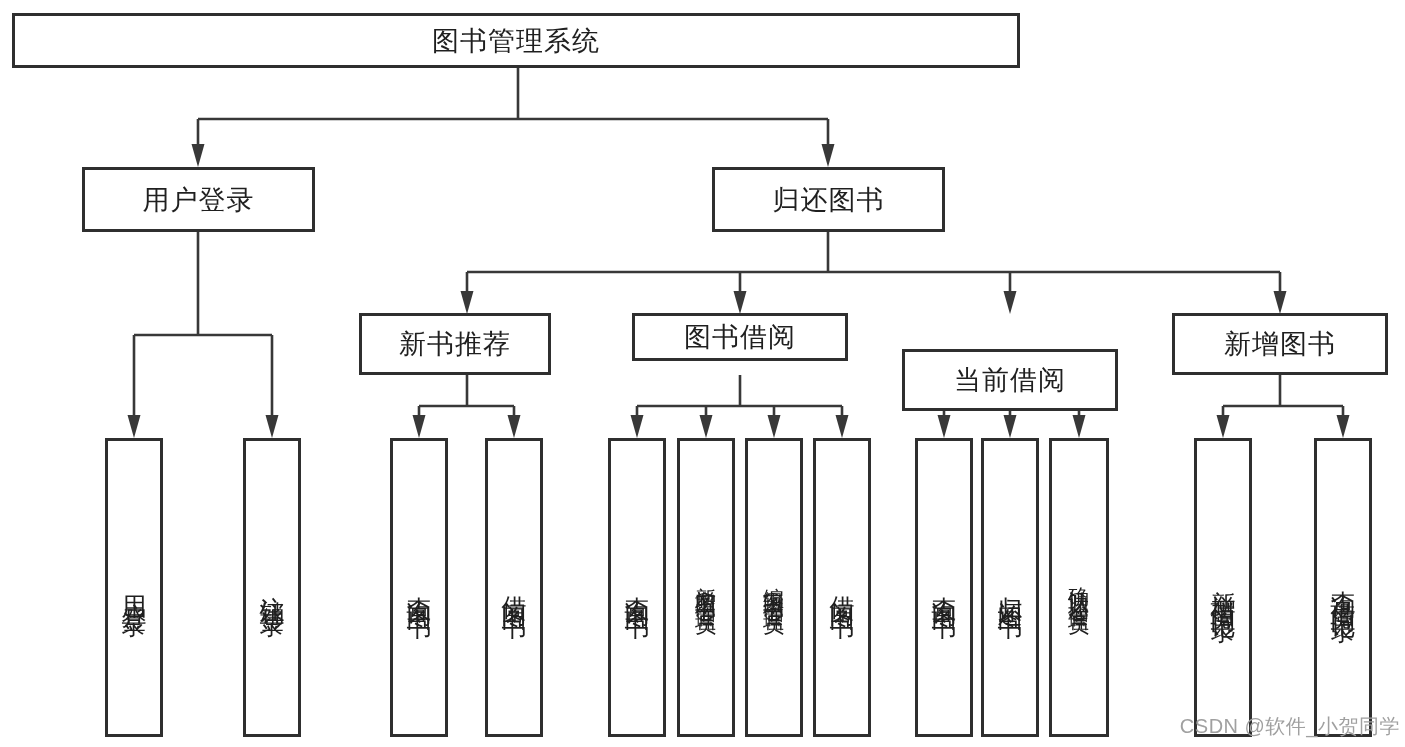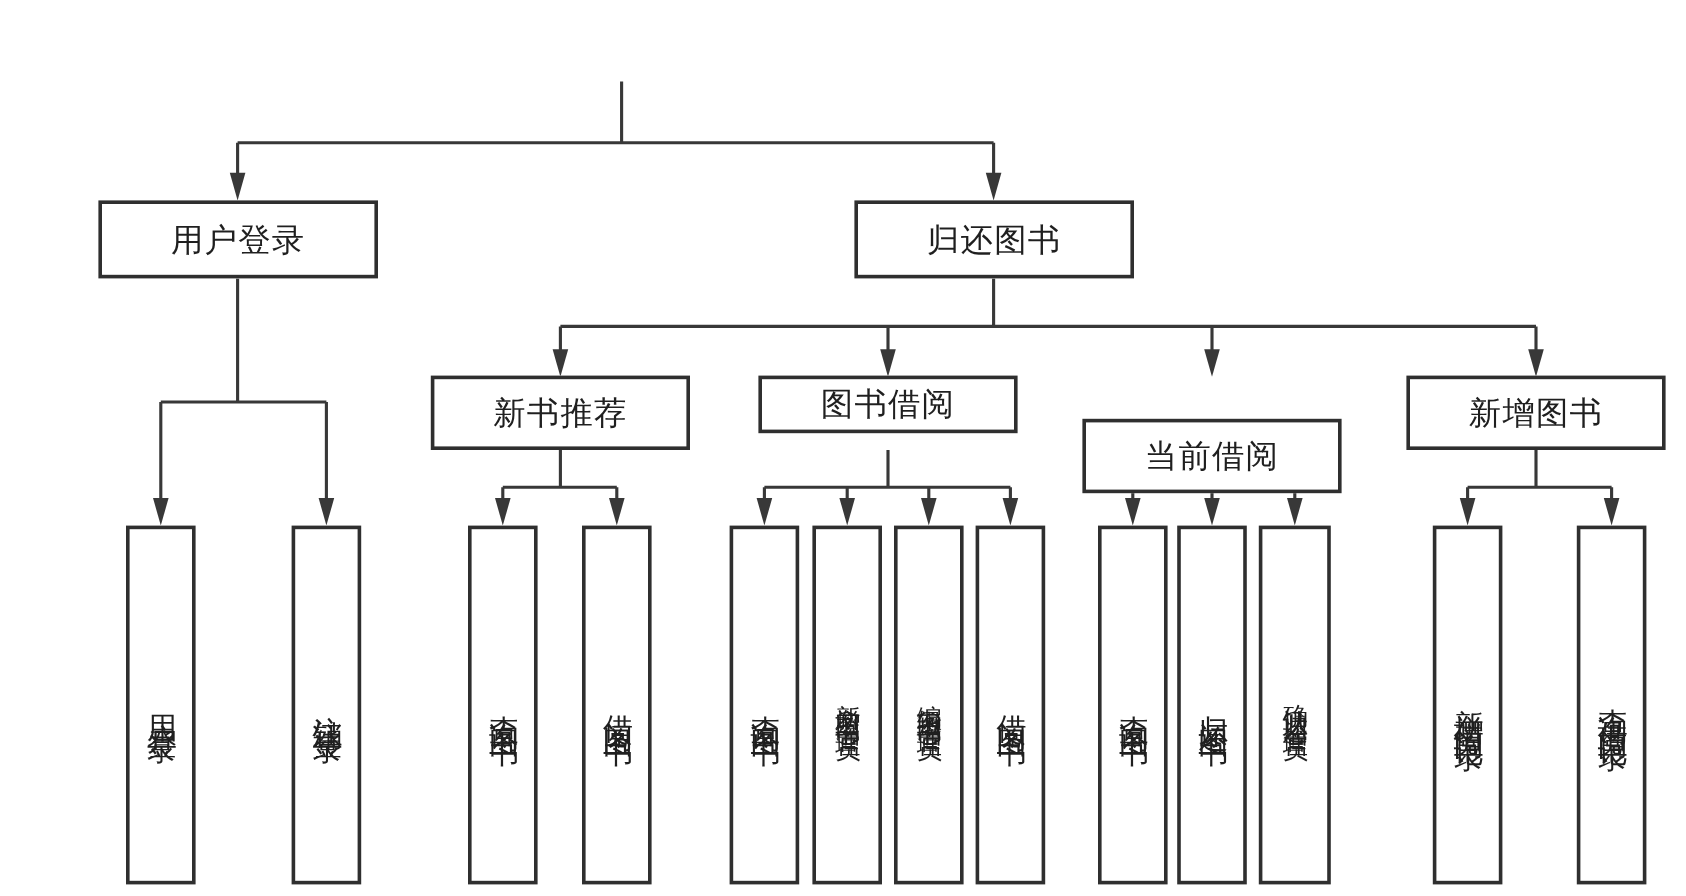--- a/index.html
+++ b/index.html
@@ -31,21 +31,21 @@
     font-size:25px;
     letter-spacing:6px;
     line-height:1;
     color:#1f1f1f;
   }
   .vbox.tight span{font-size:21px;letter-spacing:4px;}
   
   .n-root{left:12px;top:13px;width:1008px;height:55px;}
   .n-user-login{left:82px;top:167px;width:233px;height:65px;}
   .n-book-mgmt{left:712px;top:167px;width:233px;height:65px;}
-  .n-new-book{left:359px;top:313px;width:216px;height:62px;text-align:right;}
+  .n-new-book{left:359px;top:313px;width:192px;height:62px;text-align:right;}
   .n-book-borrow{left:632px;top:313px;width:216px;height:48px;}
   .n-cur-borrow{left:902px;top:313px;width:216px;height:62px;margin-top:36px;}
   .n-borrow-rec{left:1172px;top:313px;width:216px;height:62px;}
   .n-a1{left:105px;top:438px;width:58px;height:299px;}
   .n-a2{left:243px;top:438px;width:58px;height:299px;}
   .n-b1{left:390px;top:438px;width:58px;height:299px;}
   .n-b2{left:485px;top:438px;width:58px;height:299px;}
   .n-c1{left:608px;top:438px;width:58px;height:299px;}
   .n-c2{left:677px;top:438px;width:58px;height:299px;}
   .n-c3{left:745px;top:438px;width:58px;height:299px;}
@@ -109,20 +109,21 @@
       <polygon points="1072.5,415 1085.5,415 1079,438"></polygon>
     </g>
 
     <g>
       <path d="M1280 375 V406 M1223 406 H1343 M1223 406 V417 M1343 406 V417"></path>
       <polygon points="1216.5,415 1229.5,415 1223,438"></polygon>
       <polygon points="1336.5,415 1349.5,415 1343,438"></polygon>
     </g>
   </svg>
 
+  <div class="box n-root">图书管理系统</div>
 
   <div class="box n-user-login">用户登录</div>
   <div class="box n-book-mgmt">归还图书</div>
 
   <div class="box n-new-book">新书推荐</div>
   <div class="box n-book-borrow">图书借阅</div>
   <div class="box n-cur-borrow">当前借阅</div>
   <div class="box n-borrow-rec">新增图书</div>
 
   <div class="vbox n-a1">
@@ -162,13 +163,14 @@
       <span>确认归还（管理员）</span>
     </div>
 
   <div class="vbox n-e1">
       <span>新增借阅记录</span>
     </div>
   <div class="vbox n-e2">
       <span>查询借阅记录</span>
     </div>
 
+  <div class="watermark">CSDN @软件_小贺同学</div>
 </div>
 
 </body></html>

